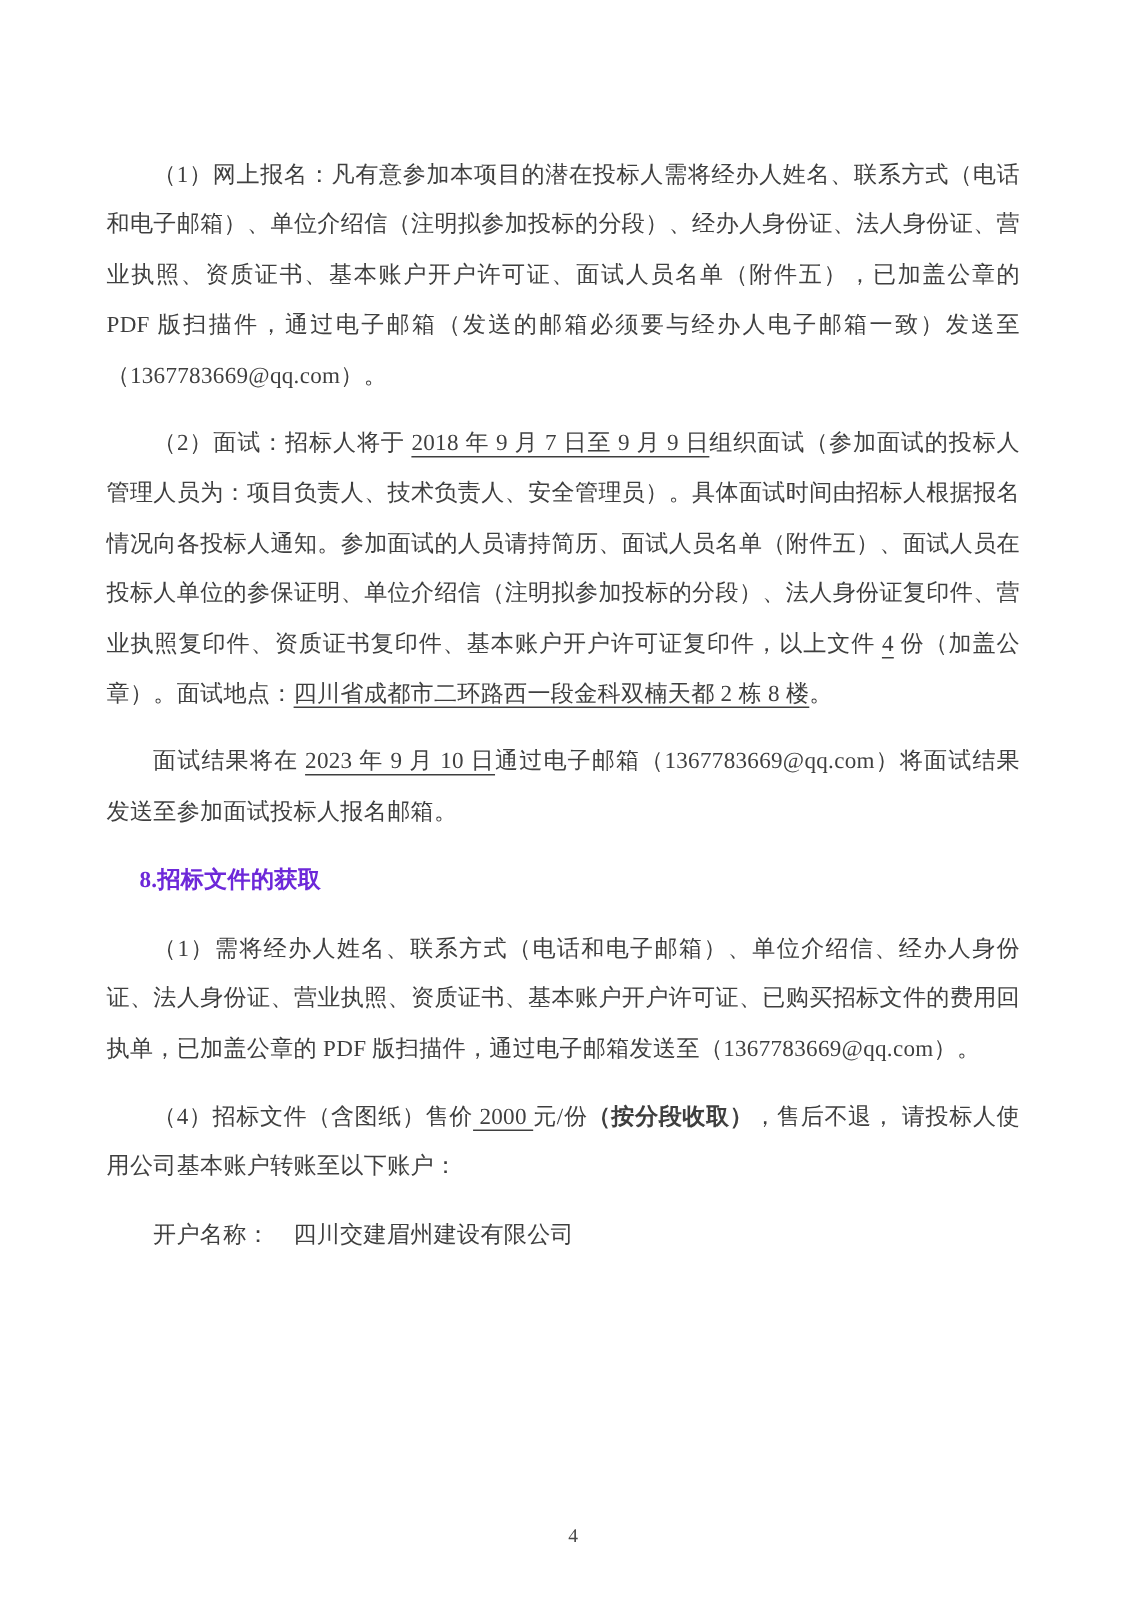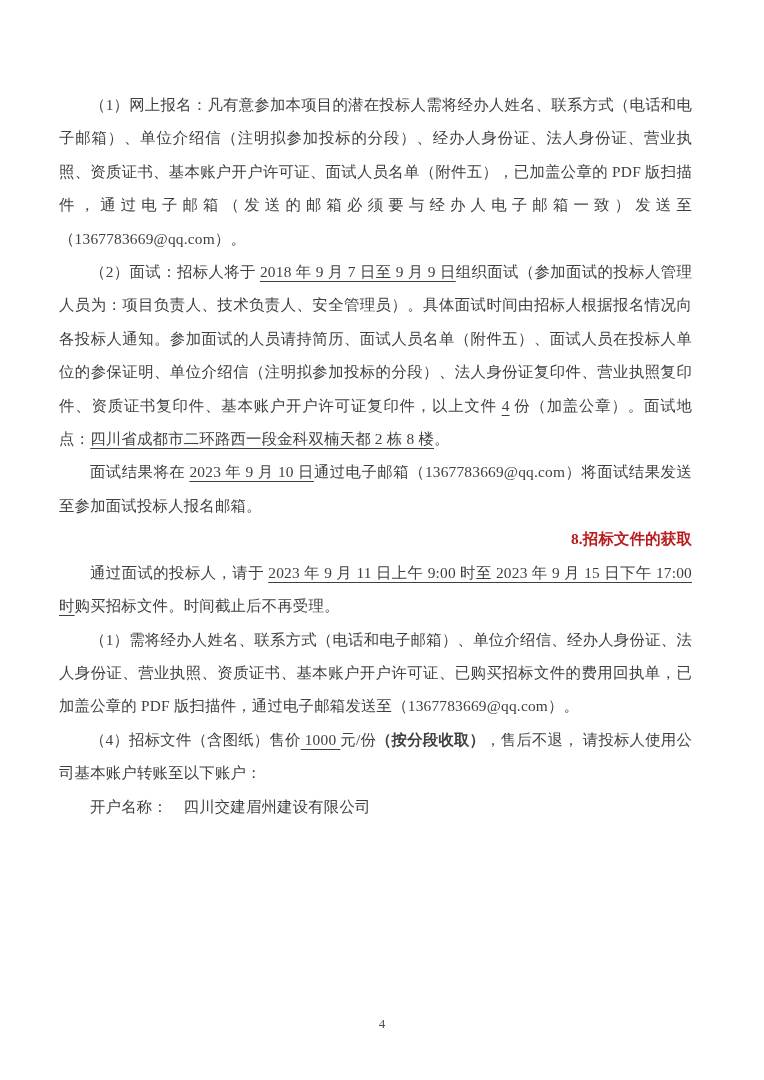--- a/index.html
+++ b/index.html
@@ -16,34 +16,34 @@
     font-family: "Liberation Serif", "DejaVu Serif", serif;
     color: #3f3f3f;
   }
   .content {
     position: absolute;
     left: 59px;
     top: 88px;
     width: 633px;
   }
   p.para {
-    margin: 0;
+    margin: 12px;
     font-size: 15.4px;
     line-height: 33.4px;
     text-align: justify;
     text-justify: inter-character;
     text-indent: 31px;
     letter-spacing: 0.2px;
     word-break: break-word;
   }
   p.para.heading {
     font-weight: bold;
     text-indent: 22px;
-    text-align: right;
-    color: #b91c1c;
+    text-align: left;
+    color: #6d28d9;
   }
   span.b { font-weight: bold; }
   span.u {
     text-decoration: underline;
     text-decoration-thickness: 1px;
     text-underline-offset: 4px;
   }
   .footer {
     position: absolute;
     left: 0;
@@ -58,19 +58,18 @@
 </head>
 <body>
 
 <div class="page">
   <div class="content">
 
   <p class="para"><span>（1）网上报名：凡有意参加本项目的潜在投标人需将经办人姓名、联系方式（电话和电子邮箱）、单位介绍信（注明拟参加投标的分段）、经办人身份证、法人身份证、营业执照、资质证书、基本账户开户许可证、面试人员名单（附件五），已加盖公章的 PDF 版扫描件，通过电子邮箱（发送的邮箱必须要与经办人电子邮箱一致）发送至（1367783669@qq.com）。</span></p>
       <p class="para"><span>（2）面试：招标人将于 </span><span class="u">2018 年 9 月 7 日至 9 月 9 日</span><span>组织面试（参加面试的投标人管理人员为：项目负责人、技术负责人、安全管理员）。具体面试时间由招标人根据报名情况向各投标人通知。参加面试的人员请持简历、面试人员名单（附件五）、面试人员在投标人单位的参保证明、单位介绍信（注明拟参加投标的分段）、法人身份证复印件、营业执照复印件、资质证书复印件、基本账户开户许可证复印件，以上文件 </span><span class="u">4</span><span> 份（加盖公章）。面试地点：</span><span class="u">四川省成都市二环路西一段金科双楠天都 2 栋 8 楼</span><span>。</span></p>
       <p class="para"><span>面试结果将在 </span><span class="u">2023 年 9 月 10 日</span><span>通过电子邮箱（1367783669@qq.com）将面试结果发送至参加面试投标人报名邮箱。</span></p>
       <p class="para heading"><span class="b">8.招标文件的获取</span></p>
-      <p class="para"><span>通过面试的投标人，请于 </span><span class="u">2023 年 9 月 11 日上午 9:00 时至 2023 年 9 月 15 日下午 17:00 时</span><span>购买招标文件。时间截止后不再受理。</span></p>
       <p class="para"><span>（1）需将经办人姓名、联系方式（电话和电子邮箱）、单位介绍信、经办人身份证、法人身份证、营业执照、资质证书、基本账户开户许可证、已购买招标文件的费用回执单，已加盖公章的 PDF 版扫描件，通过电子邮箱发送至（1367783669@qq.com）。</span></p>
-      <p class="para"><span>（4）招标文件（含图纸）售价</span><span class="u"> 1000 </span><span>元/份</span><span class="b">（按分段收取）</span><span>，售后不退， 请投标人使用公司基本账户转账至以下账户：</span></p>
+      <p class="para"><span>（4）招标文件（含图纸）售价</span><span class="u"> 2000 </span><span>元/份</span><span class="b">（按分段收取）</span><span>，售后不退， 请投标人使用公司基本账户转账至以下账户：</span></p>
       <p class="para"><span>开户名称：　四川交建眉州建设有限公司</span></p>
     </div>
   <div class="footer">4</div>
 </div>
 
 </body></html>

